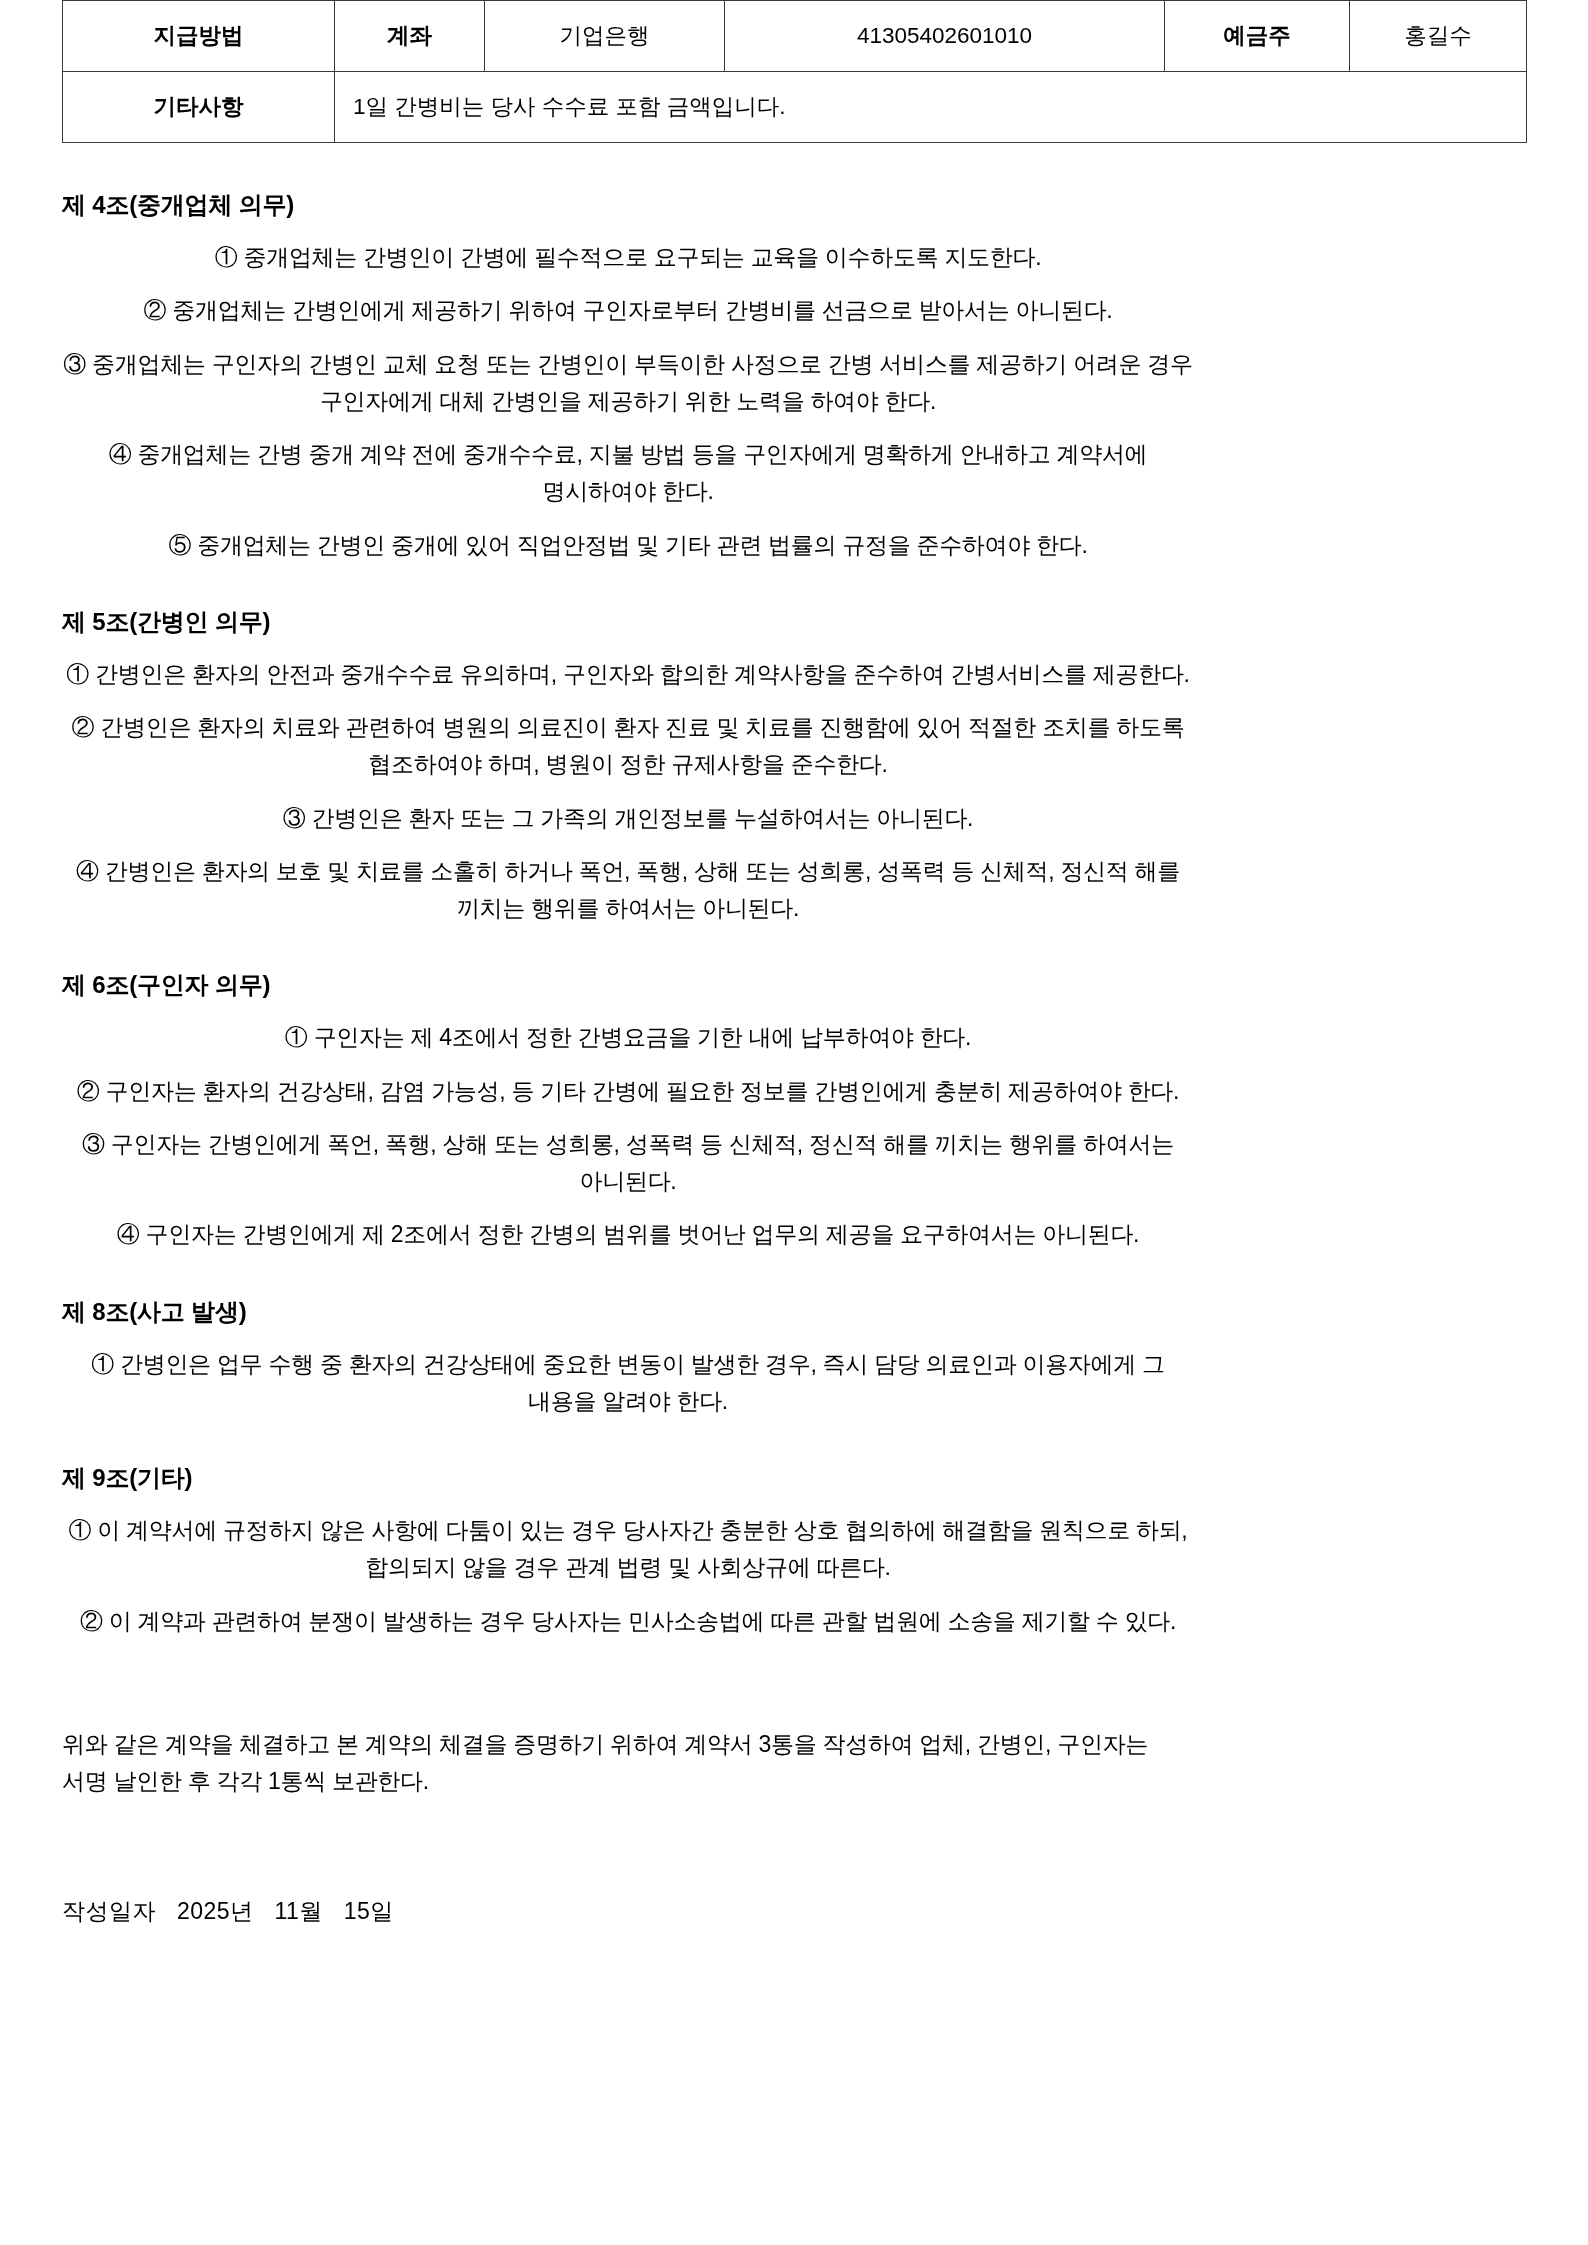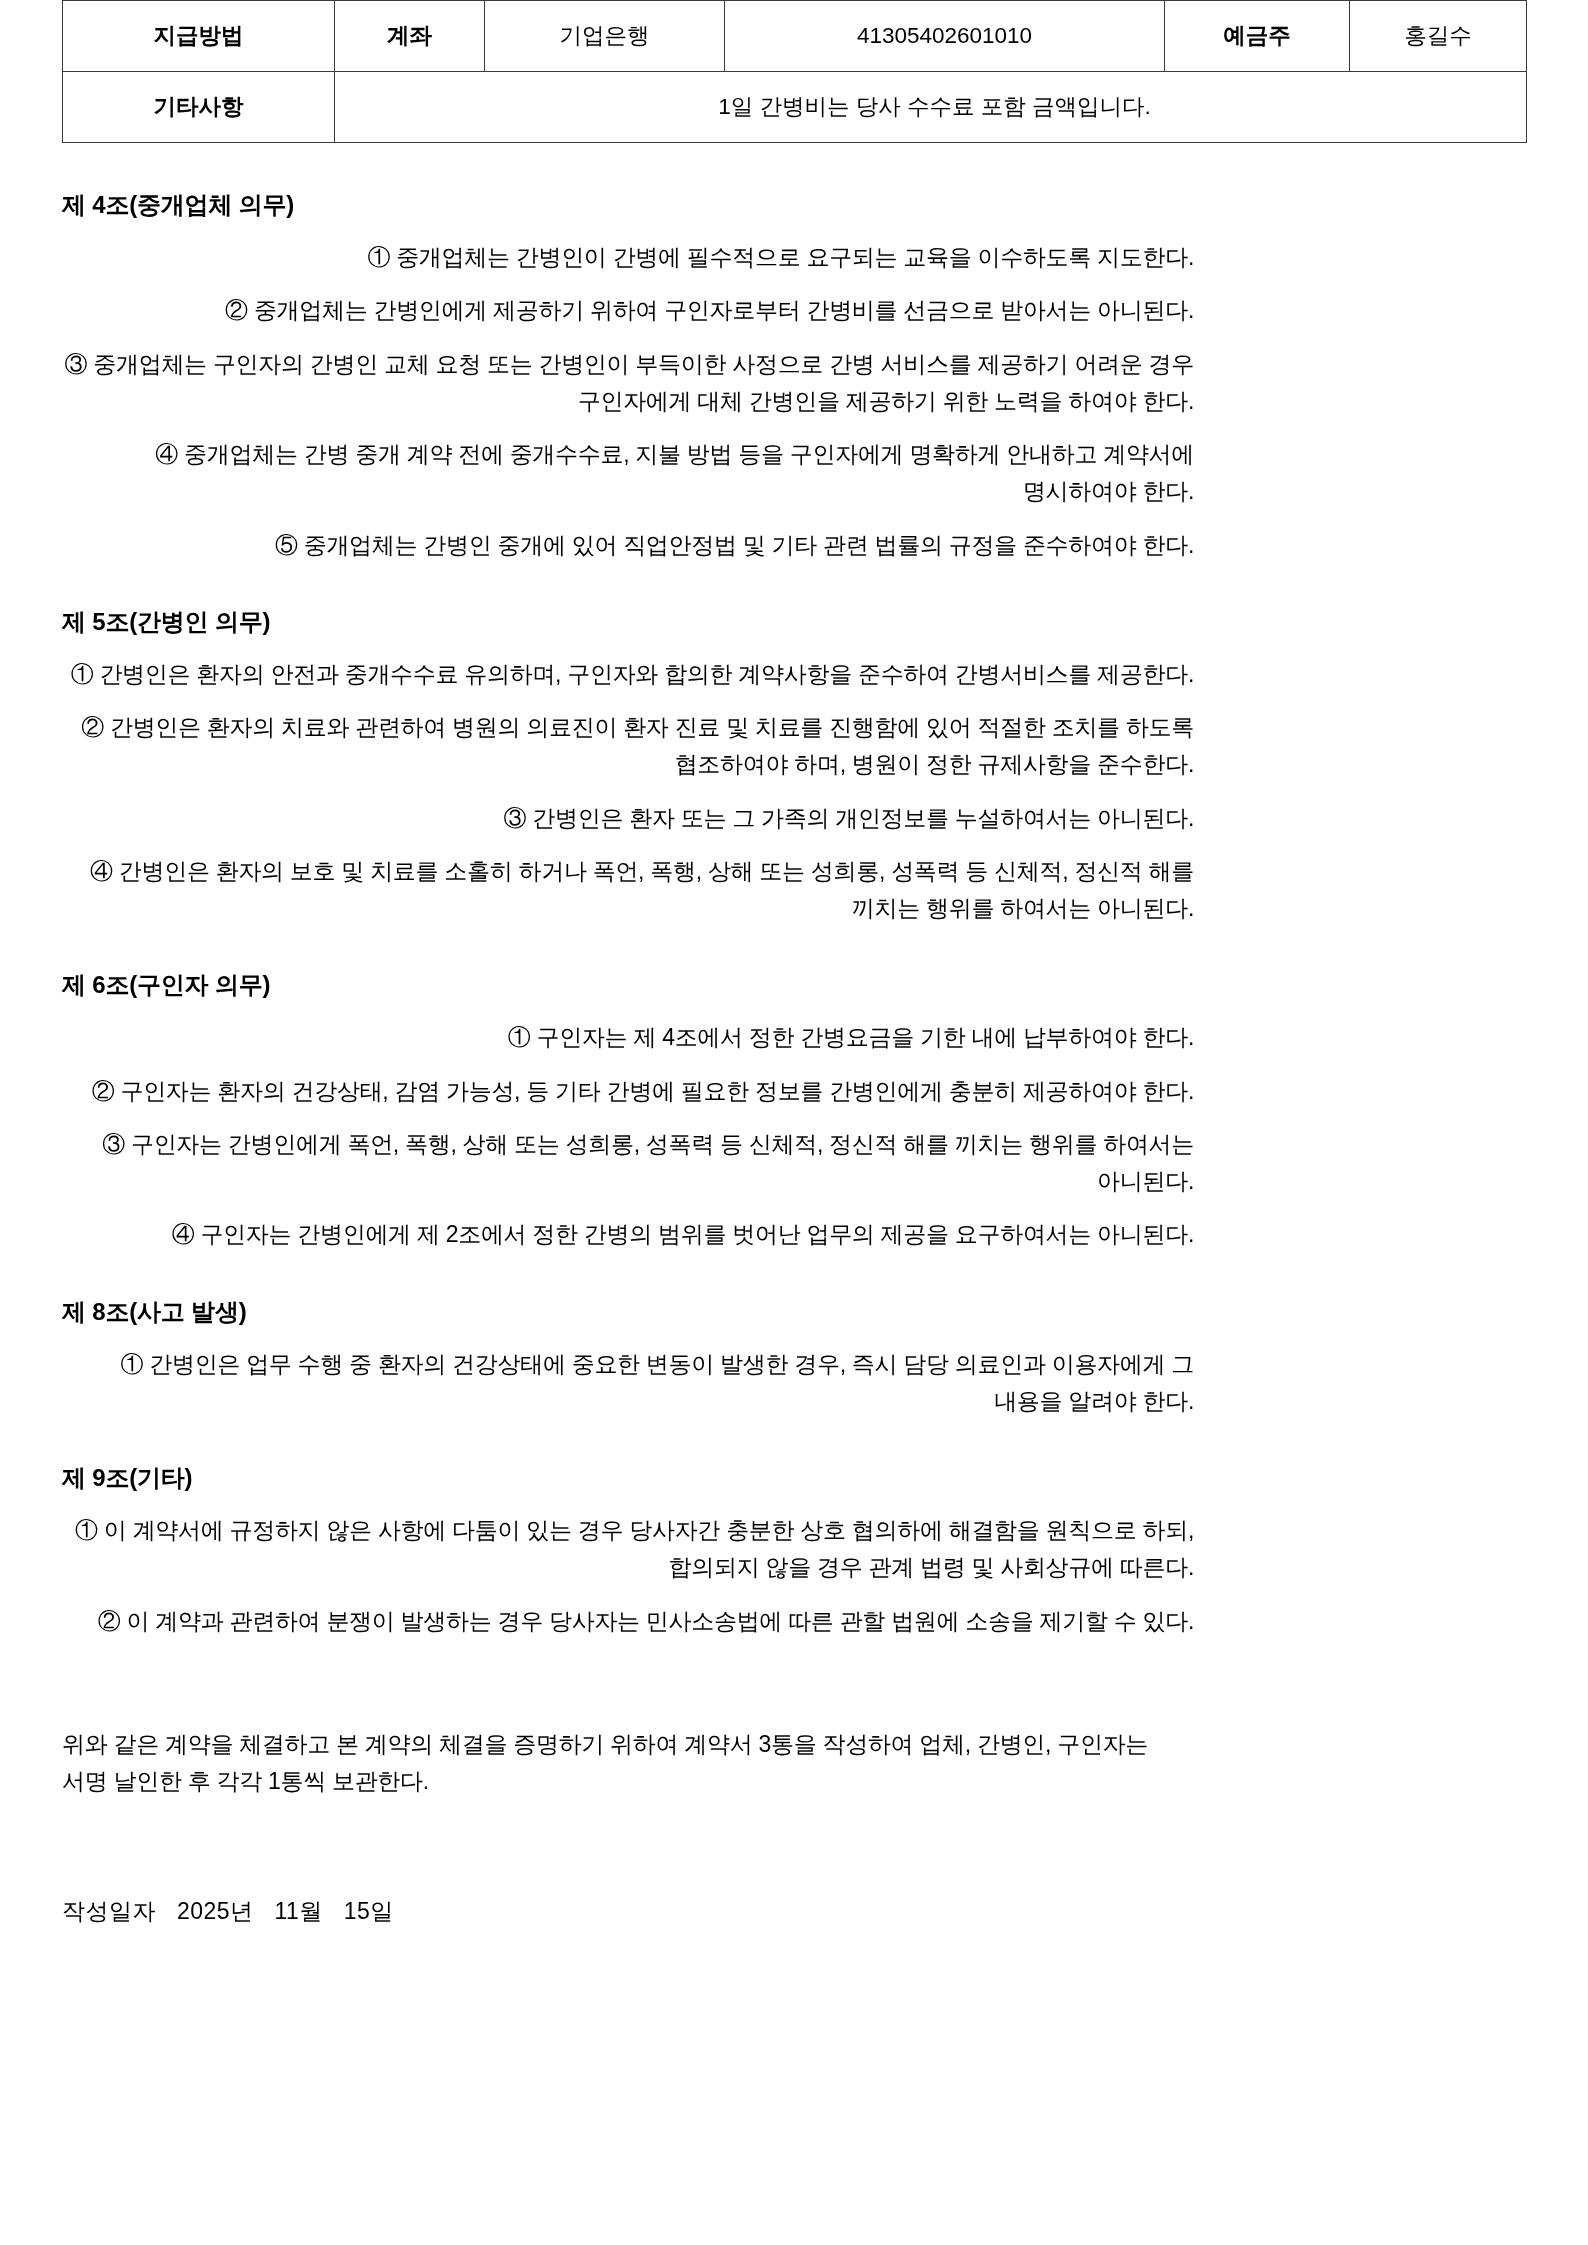--- a/index.html
+++ b/index.html
@@ -29,21 +29,21 @@
   }
   table.info td {
     border: 1px solid #3a3a3a;
     height: 62px;
     font-size: 22.5px;
     padding: 4px 10px;
     vertical-align: middle;
     line-height: 1.4;
   }
   .c-center { text-align: center; }
-  .c-left { text-align: center; padding-left: 18px !important; }
+  .c-left { text-align: left; padding-left: 18px !important; }
   .bold { font-weight: bold; }
 
   
   col.w1 { width: 272px; }
   col.w2 { width: 150px; }
   col.w3 { width: 240px; }
   col.w4 { width: 440px; }
   col.w5 { width: 185px; }
   col.w6 { width: 177px; }
 
@@ -57,21 +57,21 @@
     font-weight: bold;
     line-height: 1.5;
     margin-bottom: 16px;
     letter-spacing: -0.2px;
   }
   .clause {
     font-size: 23px;
     line-height: 1.62;
     margin-bottom: 16px;
     letter-spacing: -0.3px;
-    text-align: right;
+    text-align: center;
     word-break: keep-all;
   }
   .clause:last-child { margin-bottom: 0; }
 
   .closing {
     font-size: 23px;
     line-height: 1.62;
     letter-spacing: -0.3px;
     margin-top: 86px;
     word-break: keep-all;

